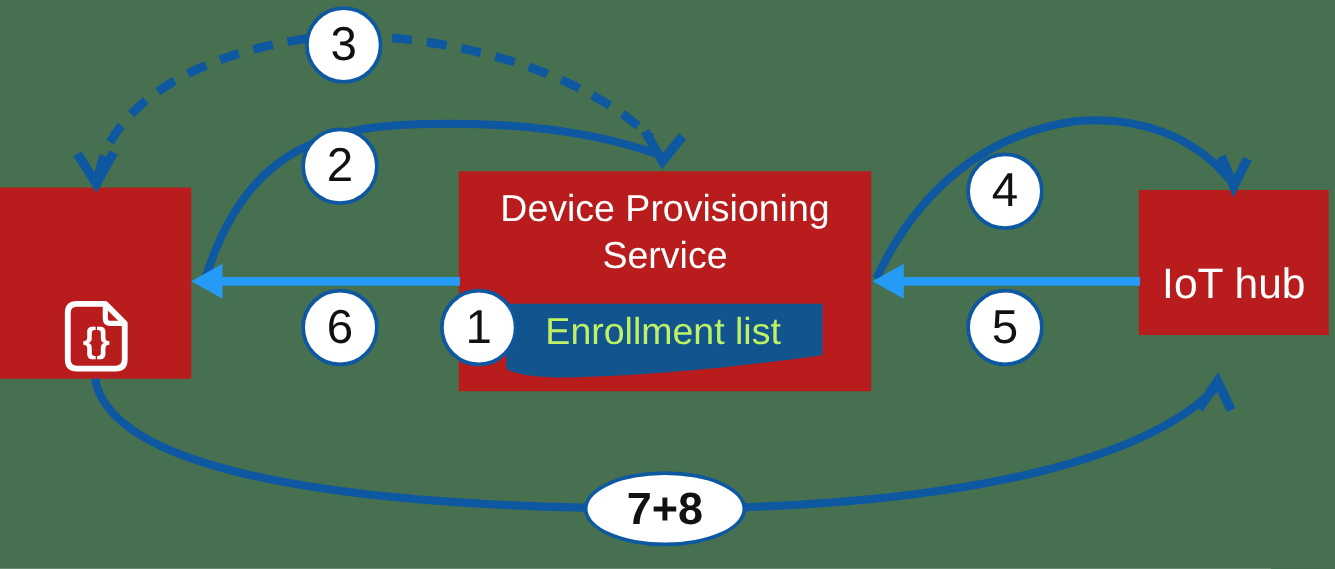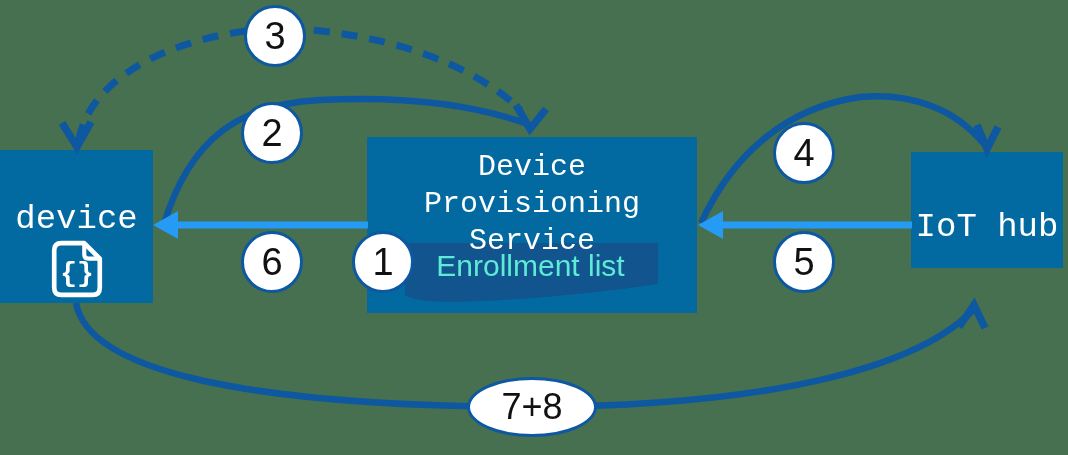--- a/index.html
+++ b/index.html
@@ -5,40 +5,39 @@
   html,body{margin:0;padding:0;}
   .canvas{
     position:relative;
     width:1068px;height:455px;
     background:#477050;
     overflow:hidden;
     font-family:"Liberation Sans", sans-serif;
   }
   .node{
     position:absolute;
-    background:#0369a1;
-    font-family:Liberation Mono, monospace;
+    background:#b91c1c;
   }
   .node-label{
     position:absolute;left:0;right:0;
     text-align:center;
     color:#ffffff;
     z-index:5;
   }
   #node-device{left:0;top:150px;width:153px;height:153px;}
   #device-label{top:50px;font-size:34px;}
   #device-icon{
     position:absolute;left:50%;top:90px;transform:translateX(-50%);
     width:58px;height:58px;z-index:5;
   }
   #node-dps{left:367px;top:137px;width:330px;height:176px;}
   #dps-label{top:12px;font-size:30px;line-height:37px;}
   #banner-label{
     position:absolute;left:403px;top:249px;width:255px;
-    text-align:center;color:#5eead4;font-size:30px;z-index:5;
+    text-align:center;color:#bef264;font-size:30px;z-index:5;
   }
   #node-iot{left:911px;top:152px;width:152px;height:116px;}
   #iot-label{top:56px;font-size:34px;}
   .layer{
     position:absolute;left:0;top:0;width:1068px;height:455px;
     z-index:2;
   }
   .badge{
     position:absolute;
     width:62px;height:62px;
@@ -58,29 +57,29 @@
   #badge-5{left:773px;top:231px;}
   #badge-7-8{
     position:absolute;left:467px;top:377px;
     width:130px;height:60px;
     box-sizing:border-box;
     border:3.5px solid #0d58a0;border-radius:50%;
     background:#ffffff;
     display:flex;align-items:center;justify-content:center;
     font-size:36px;color:#111111;
     z-index:6;
+    font-weight:bold;
   }
 </style>
 </head>
 <body>
 
 <div class="canvas">
 
   <div class="node" id="node-device">
-    <div class="node-label" id="device-label">device</div>
     <svg id="device-icon" viewBox="0 0 56 56">
       <path d="M13,3 H35 L50,18 V46 Q50,53 43,53 H13 Q6,53 6,46 V10 Q6,3 13,3 Z" fill="none" stroke="#ffffff" stroke-width="4.5" stroke-linejoin="round"></path>
       <path d="M35,4 V14 Q35,18 39,18 H49" fill="none" stroke="#ffffff" stroke-width="4"></path>
       <text x="28" y="40" text-anchor="middle" fill="#ffffff" font-size="27" font-weight="bold">{}</text>
     </svg>
   </div>
 
   <div class="node" id="node-dps">
     <div class="node-label" id="dps-label">Device Provisioning Service</div>
   </div>

